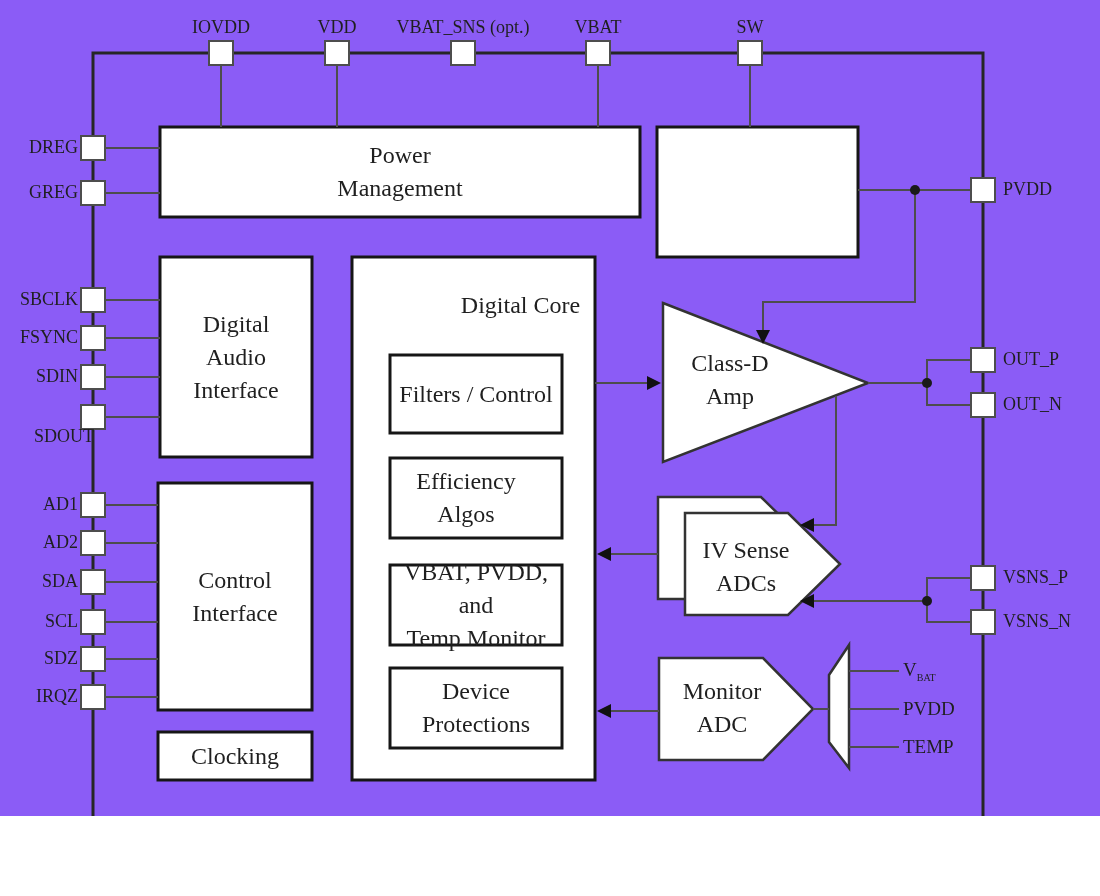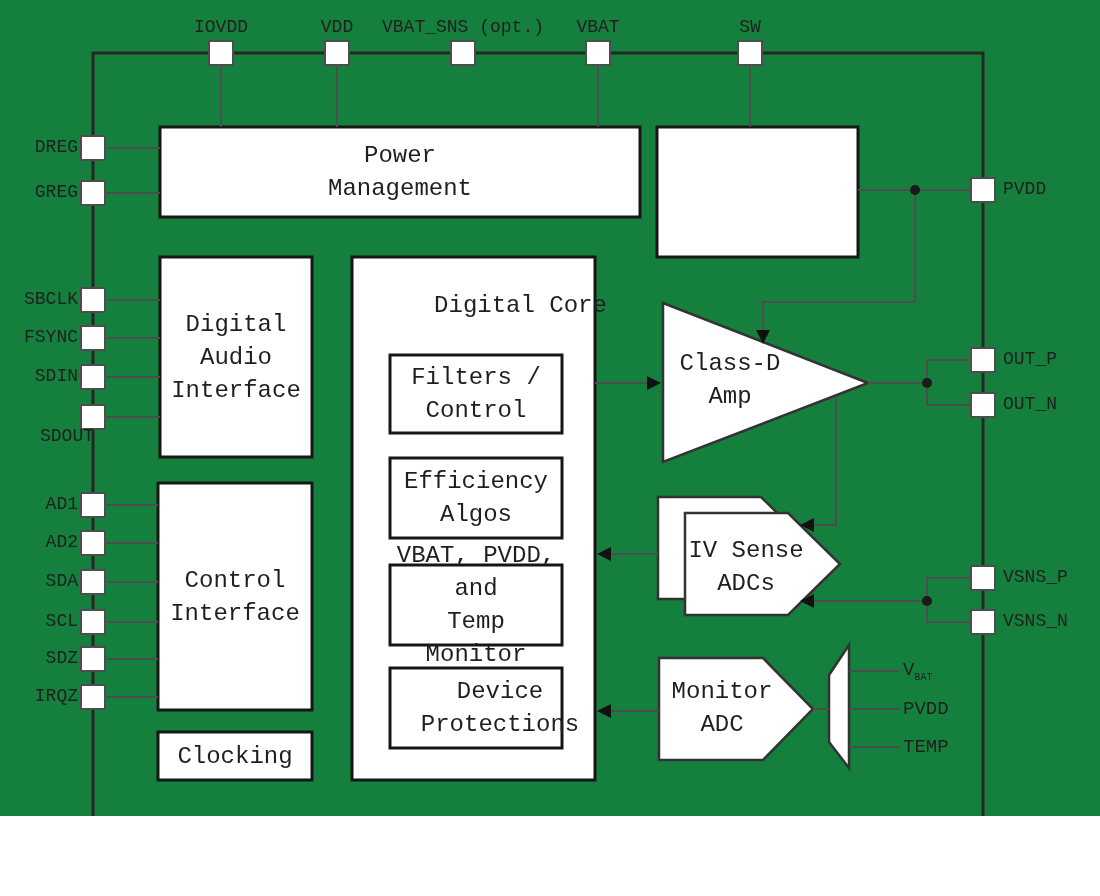--- a/index.html
+++ b/index.html
@@ -1,20 +1,20 @@
 <!DOCTYPE html>
 <html><head>
 <meta charset="utf-8">
 <style>
   html,body{margin:0;padding:0;background:#ffffff;}
   #stage{
     position:relative;
     width:1100px;height:816px;
-    background:#15803d;
-    font-family:Liberation Mono, monospace;
+    background:#8b5cf6;
+    font-family:Liberation Serif, serif;
     color:#1f1f1f;
     overflow:hidden;
   }
   #diagram-svg{position:absolute;left:0;top:0;}
   .lbl{
     position:absolute;
     font-size:18px;
     line-height:21px;
     color:#1f1f1f;
     white-space:pre-line;
@@ -188,25 +188,25 @@
   <div class="blk" style="left:160px;top:127px;width:480px;height:90px;">Power
 Management</div>
   <div class="blk" style="left:160px;top:257px;width:152px;height:200px;">Digital
 Audio
 Interface</div>
   <div class="blk" style="left:158px;top:483px;width:154px;height:227px;">Control
 Interface</div>
   <div class="blk" style="left:158px;top:732px;width:154px;height:48px;">Clocking</div>
   <div class="blk" style="left:371px;top:292px;width:243px;height:26px;padding-left:28px;">Digital Core</div>
   <div class="blk" style="left:390px;top:355px;width:172px;height:78px;">Filters / Control</div>
-  <div class="blk" style="left:390px;top:458px;width:172px;height:80px;">Efficiency
+  <div class="blk" style="left:380px;top:458px;width:172px;height:80px;">Efficiency
 Algos</div>
   <div class="blk" style="left:390px;top:565px;width:172px;height:80px;">VBAT, PVDD, and
 Temp Monitor</div>
-  <div class="blk" style="left:390px;top:668px;width:172px;height:80px;padding-left:24px;">Device
+  <div class="blk" style="left:390px;top:668px;width:172px;height:80px;">Device
 Protections</div>
   <div class="blk" style="left:660px;top:355px;width:140px;height:50px;">Class-D
 Amp</div>
   <div class="blk" style="left:676px;top:542px;width:140px;height:50px;">IV Sense
 ADCs</div>
   <div class="blk" style="left:652px;top:683px;width:140px;height:50px;">Monitor
 ADC</div>
 
   <div class="mux-lbl" style="left:903px;top:659px;"><span>V</span><sub>BAT</sub></div>
   <div class="mux-lbl" style="left:903px;top:698px;">PVDD</div>

